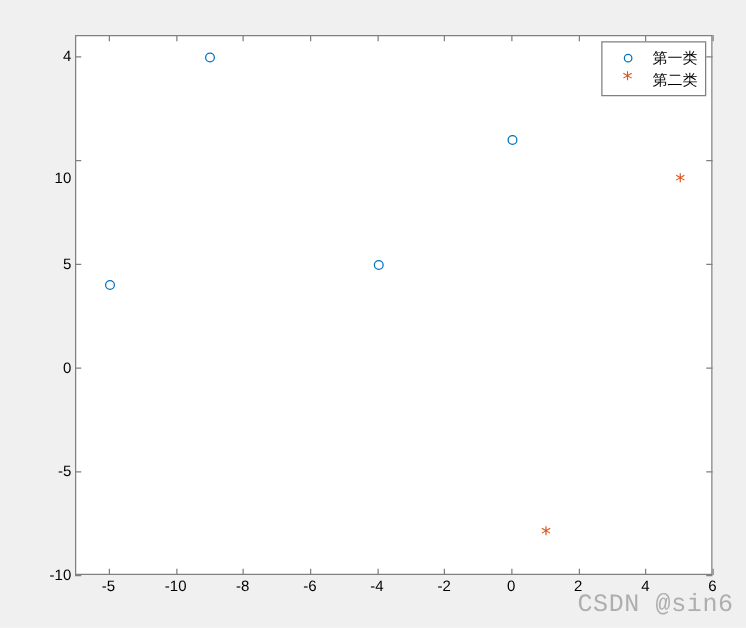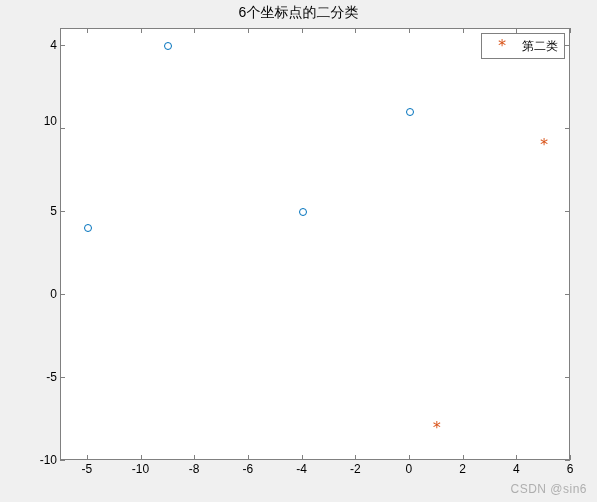--- a/index.html
+++ b/index.html
@@ -124,32 +124,31 @@
   .legend-swatch .marker-circle {
     width: 7px; height: 7px;
   }
   .legend-label {
     padding-left: 6px;
   }
   .watermark {
     position: absolute;
     right: 10px;
     bottom: 6px;
-    font-size: 12px;
+    font-size: 20px;
     color: rgba(120,120,120,0.55);
-    font-family: Liberation Sans, sans-serif;
+    font-family: Liberation Mono, monospace;
     letter-spacing: 0.5px;
   }
 </style>
 </head>
 <body>
 
 <div class="figure">
 
-  <div class="title">6个坐标点的二分类</div>
 
   <div class="axes">
     <div class="plot-area" id="plot-area">
         <div class="marker" style="left: 26.8421px; top: 199.385px;">
           <div class="marker-circle"></div>
         </div>
         <div class="marker" style="left: 107.368px; top: 16.6154px;">
           <div class="marker-circle"></div>
         </div>
         <div class="marker" style="left: 241.579px; top: 182.769px;">
@@ -160,20 +159,26 @@
         </div>
         <div class="marker" style="left: 375.789px; top: 398.769px;">
           <div class="marker-star">*</div>
         </div>
         <div class="marker" style="left: 483.158px; top: 116.308px;">
           <div class="marker-star">*</div>
         </div>
       </div>
 
     <div class="legend-box" style="top:4px; right:4px;">
+      <div class="legend-row">
+        <span class="legend-swatch">
+          <span class="marker-circle"></span>
+        </span>
+        <span class="legend-label">第一类</span>
+      </div>
       <div class="legend-row">
         <span class="legend-swatch">
           <span class="marker-star">*</span>
         </span>
         <span class="legend-label">第二类</span>
       </div>
     </div>
   </div>
 
   <div id="ticks-container">
@@ -182,21 +187,21 @@
       <div class="tick-mark-y2" style="top: 460px;"></div>
       <div class="tick-y" style="top: 376.923px;">-5</div>
       <div class="tick-mark-y" style="top: 376.923px;"></div>
       <div class="tick-mark-y2" style="top: 376.923px;"></div>
       <div class="tick-y" style="top: 293.846px;">0</div>
       <div class="tick-mark-y" style="top: 293.846px;"></div>
       <div class="tick-mark-y2" style="top: 293.846px;"></div>
       <div class="tick-y" style="top: 210.769px;">5</div>
       <div class="tick-mark-y" style="top: 210.769px;"></div>
       <div class="tick-mark-y2" style="top: 210.769px;"></div>
-      <div class="tick-y" style="top: 121px;">10</div>
+      <div class="tick-y" style="top: 142px;">10</div>
       <div class="tick-mark-y" style="top: 127.692px;"></div>
       <div class="tick-mark-y2" style="top: 127.692px;"></div>
       <div class="tick-y" style="top: 44.6154px;">4</div>
       <div class="tick-mark-y" style="top: 44.6154px;"></div>
       <div class="tick-mark-y2" style="top: 44.6154px;"></div>
       <div class="tick-x" style="left: 86.8421px;">-5</div>
       <div class="tick-mark-x" style="left: 86.8421px;"></div>
       <div class="tick-mark-x2" style="left: 86.8421px;"></div>
       <div class="tick-x" style="left: 140.526px;">-10</div>
       <div class="tick-mark-x" style="left: 140.526px;"></div>

